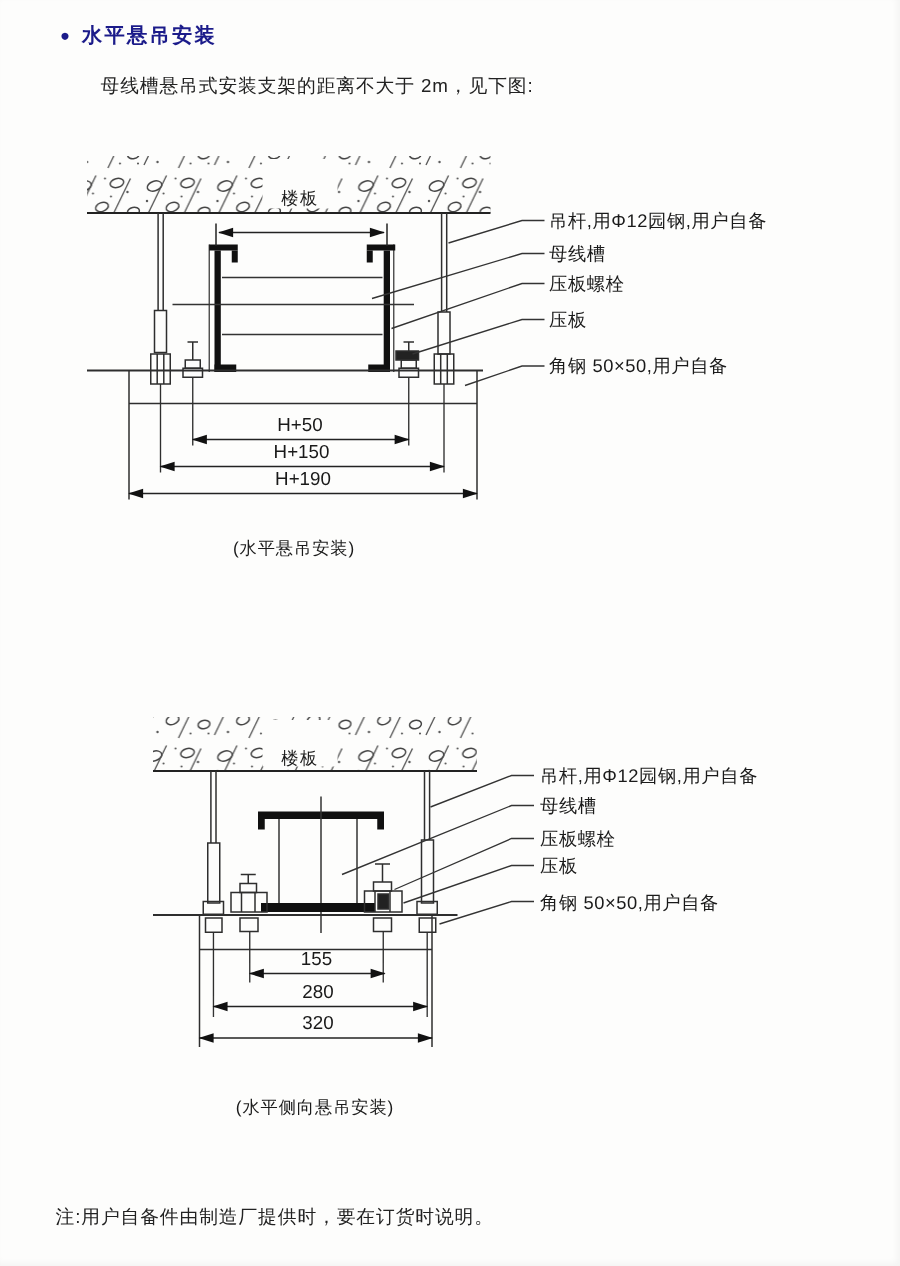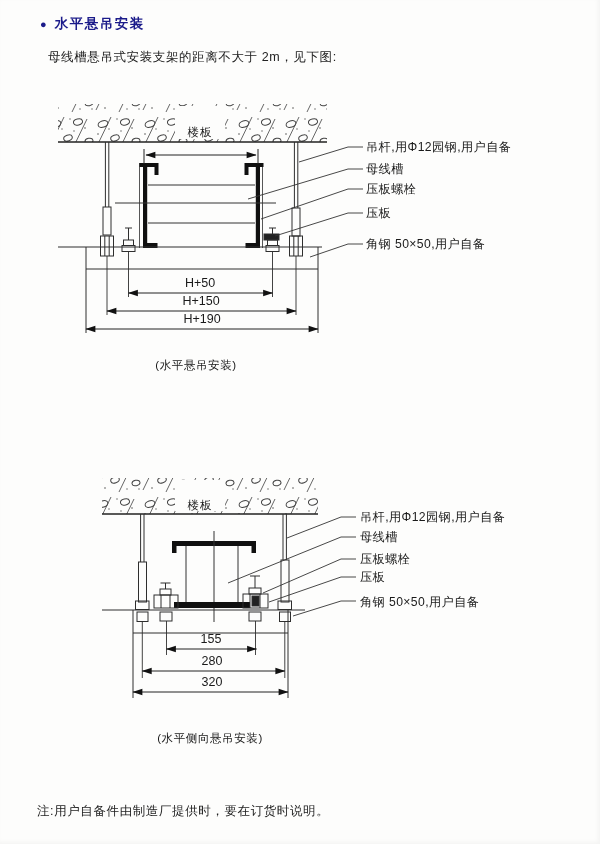--- a/index.html
+++ b/index.html
@@ -6,21 +6,21 @@
   #page{
     position:relative;width:600px;height:844px;margin:0 auto;
     background:#fdfdfc;overflow:hidden;
     font-family:"Liberation Sans","DejaVu Sans",sans-serif;
     box-shadow:inset -2px -2px 4px rgba(0,0,0,0.04);
   }
   .abs{position:absolute;}
   #doc-title-row{left:40px;top:15px;display:flex;align-items:center;gap:8px;}
   #title-bullet{color:#1b1b8a;font-size:11px;line-height:1;}
   #doc-title{color:#1b1b8a;font-size:13.5px;font-weight:bold;letter-spacing:1.5px;}
-  #intro-line{left:48px;top:49px;font-size:12.5px;color:#222;letter-spacing:0.6px;}
+  #intro-line{left:67px;top:49px;font-size:12.5px;color:#222;letter-spacing:0.6px;}
   #note-line{left:37px;top:803px;font-size:12.5px;color:#222;letter-spacing:0.6px;}
   svg{position:absolute;left:0;top:0;}
   svg text{fill:#1a1a1a;font-family:"Liberation Sans","DejaVu Sans",sans-serif;}
   .lbl{font-size:12.2px;letter-spacing:0.4px;}
   .dim{font-size:12.5px;}
   .cap{font-size:11.5px;letter-spacing:0.6px;}
   .slab{font-size:11.5px;letter-spacing:1px;}
 </style>
 </head>
 <body>

